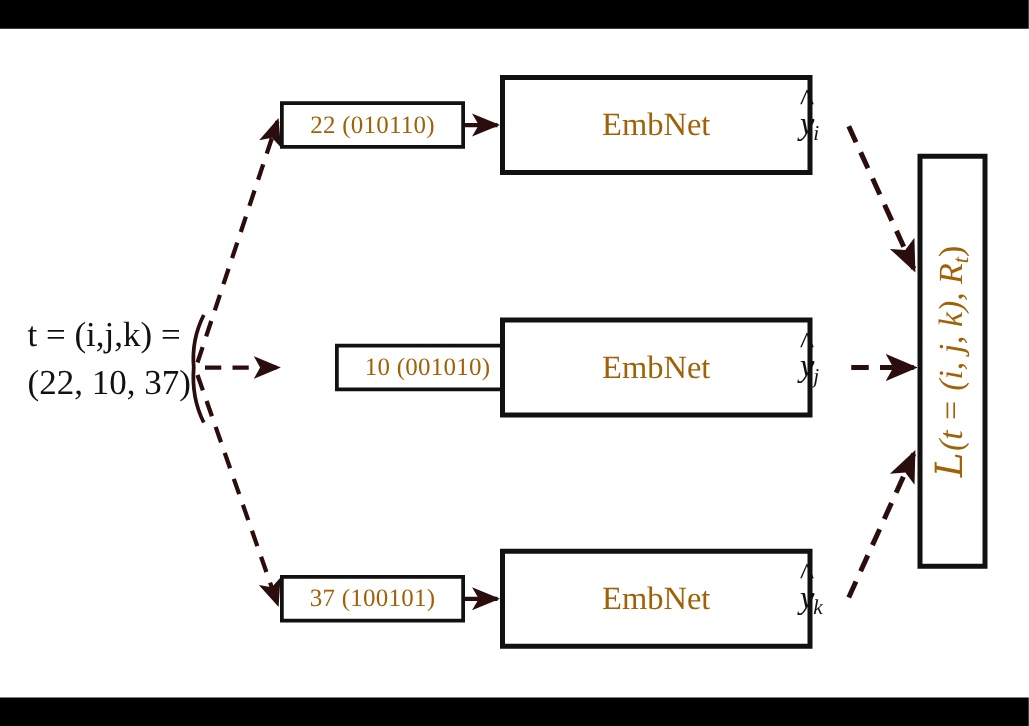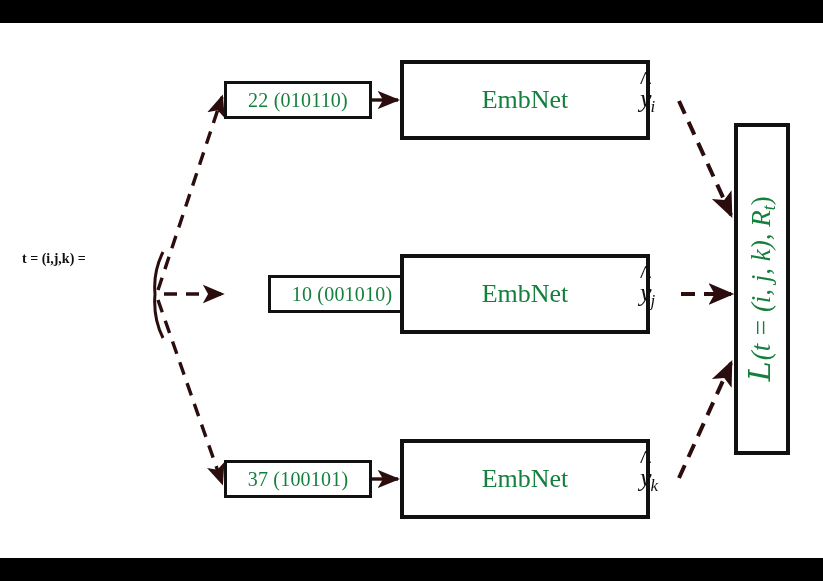--- a/index.html
+++ b/index.html
@@ -37,21 +37,21 @@
   }
 
   .node {
     position: absolute;
     box-sizing: border-box;
     background: #ffffff;
     border: 3px solid #111111;
     display: flex;
     align-items: center;
     justify-content: center;
-    color: #15803d;
+    color: #a16207;
     z-index: 3;
   }
   .bitbox {
     width: 148px;
     height: 38px;
     border-width: 3px;
     font-size: 20px;
     letter-spacing: 0.2px;
   }
   .embnet {
@@ -83,23 +83,22 @@
 
   .txt {
     position: absolute;
     color: #111111;
     z-index: 3;
     white-space: nowrap;
   }
   #source-label {
     left: 22px;
     top: 250px;
-    font-size: 14px;
+    font-size: 28px;
     line-height: 1.35;
-    font-weight: bold;
   }
   .yhat {
     font-size: 26px;
     font-style: italic;
   }
   .yhat .sub {
     font-size: 17px;
     font-style: italic;
     vertical-align: -0.28em;
     margin-left: -1px;
@@ -154,20 +153,21 @@
     <path d="M612,294 L636,294" stroke="#2b0d0d" stroke-width="3.4" fill="none" marker-end="url(#arrowheadsm)"></path>
     <path d="M612,479 L636,479" stroke="#2b0d0d" stroke-width="3.4" fill="none" marker-end="url(#arrowheadsm)"></path>
 
     <path d="M679,101 L731,215" stroke="#2b0d0d" stroke-width="4" fill="none" stroke-dasharray="14,9" marker-end="url(#arrowhead)"></path>
     <path d="M681,294 L731,294" stroke="#2b0d0d" stroke-width="4" fill="none" stroke-dasharray="14,9" marker-end="url(#arrowhead)"></path>
     <path d="M679,478 L731,363" stroke="#2b0d0d" stroke-width="4" fill="none" stroke-dasharray="14,9" marker-end="url(#arrowhead)"></path>
   </svg>
 
   <div class="txt" id="source-label">
     <div>t = (i,j,k) =</div>
+    <div>(22, 10, 37)</div>
   </div>
 
   <div class="node bitbox" style="left:224px; top:81px;">22 (010110)</div>
   <div class="node embnet" style="left:400px; top:60px;">EmbNet</div>
   <div class="txt yhat" style="left:640px; top:84px;">
     <span class="hatwrap"><span class="hatmark">^</span><span>y</span></span><span class="sub">i</span>
   </div>
 
   <div class="node bitbox" style="left:224px; top:275px;margin-left:44px;">10 (001010)</div>
   <div class="node embnet" style="left:400px; top:254px;">EmbNet</div>

